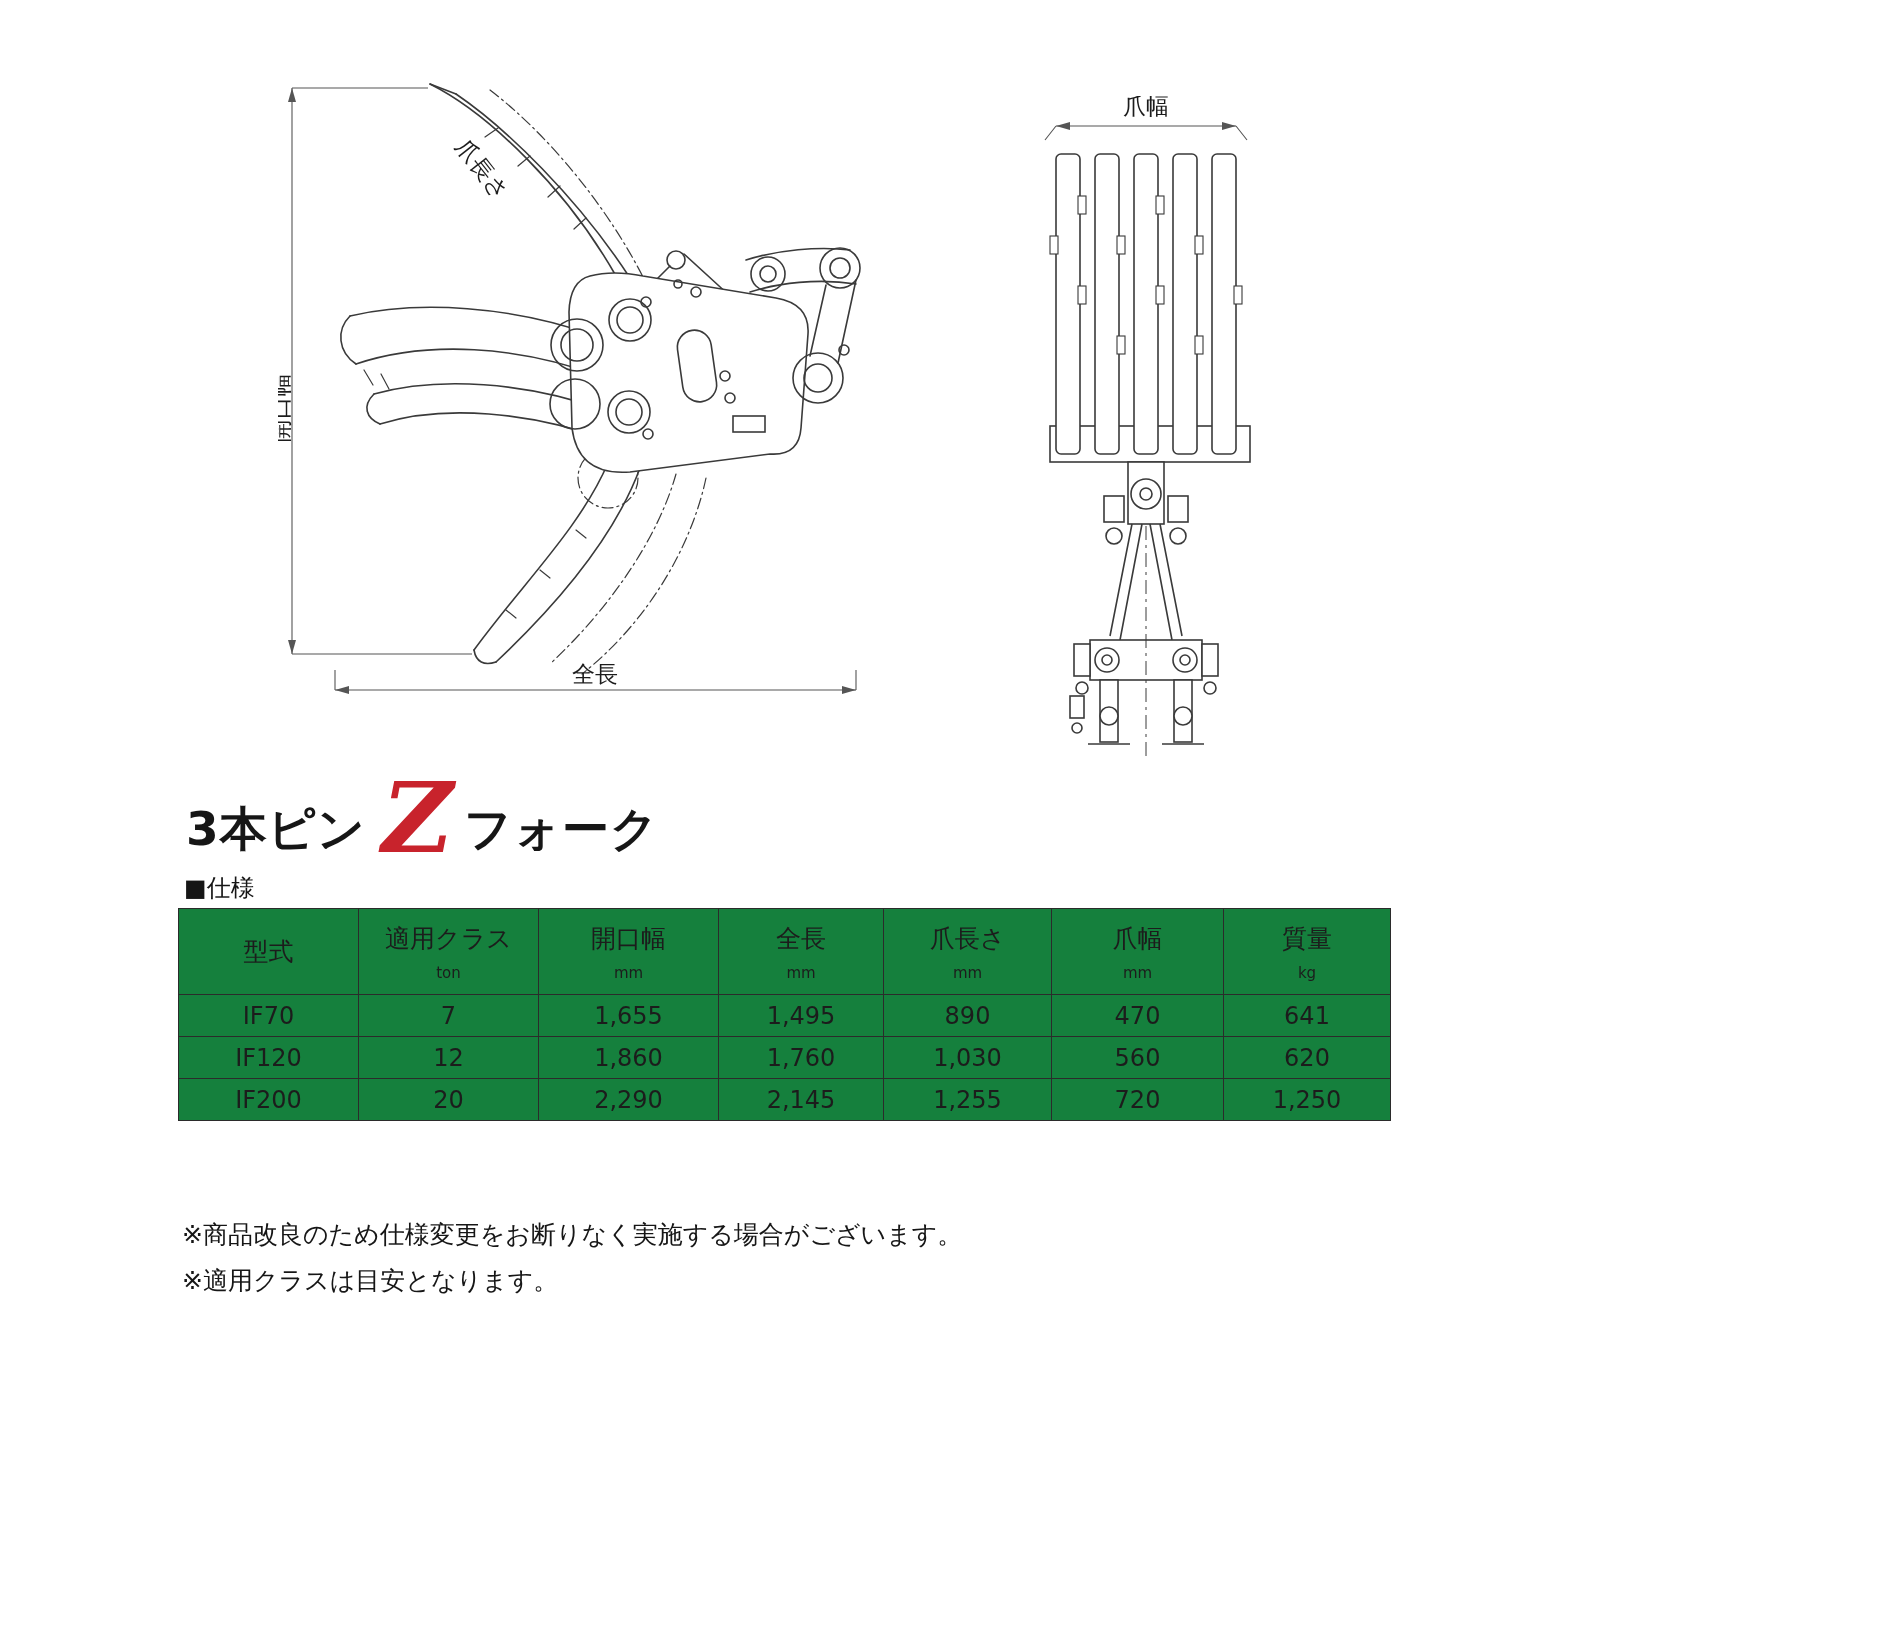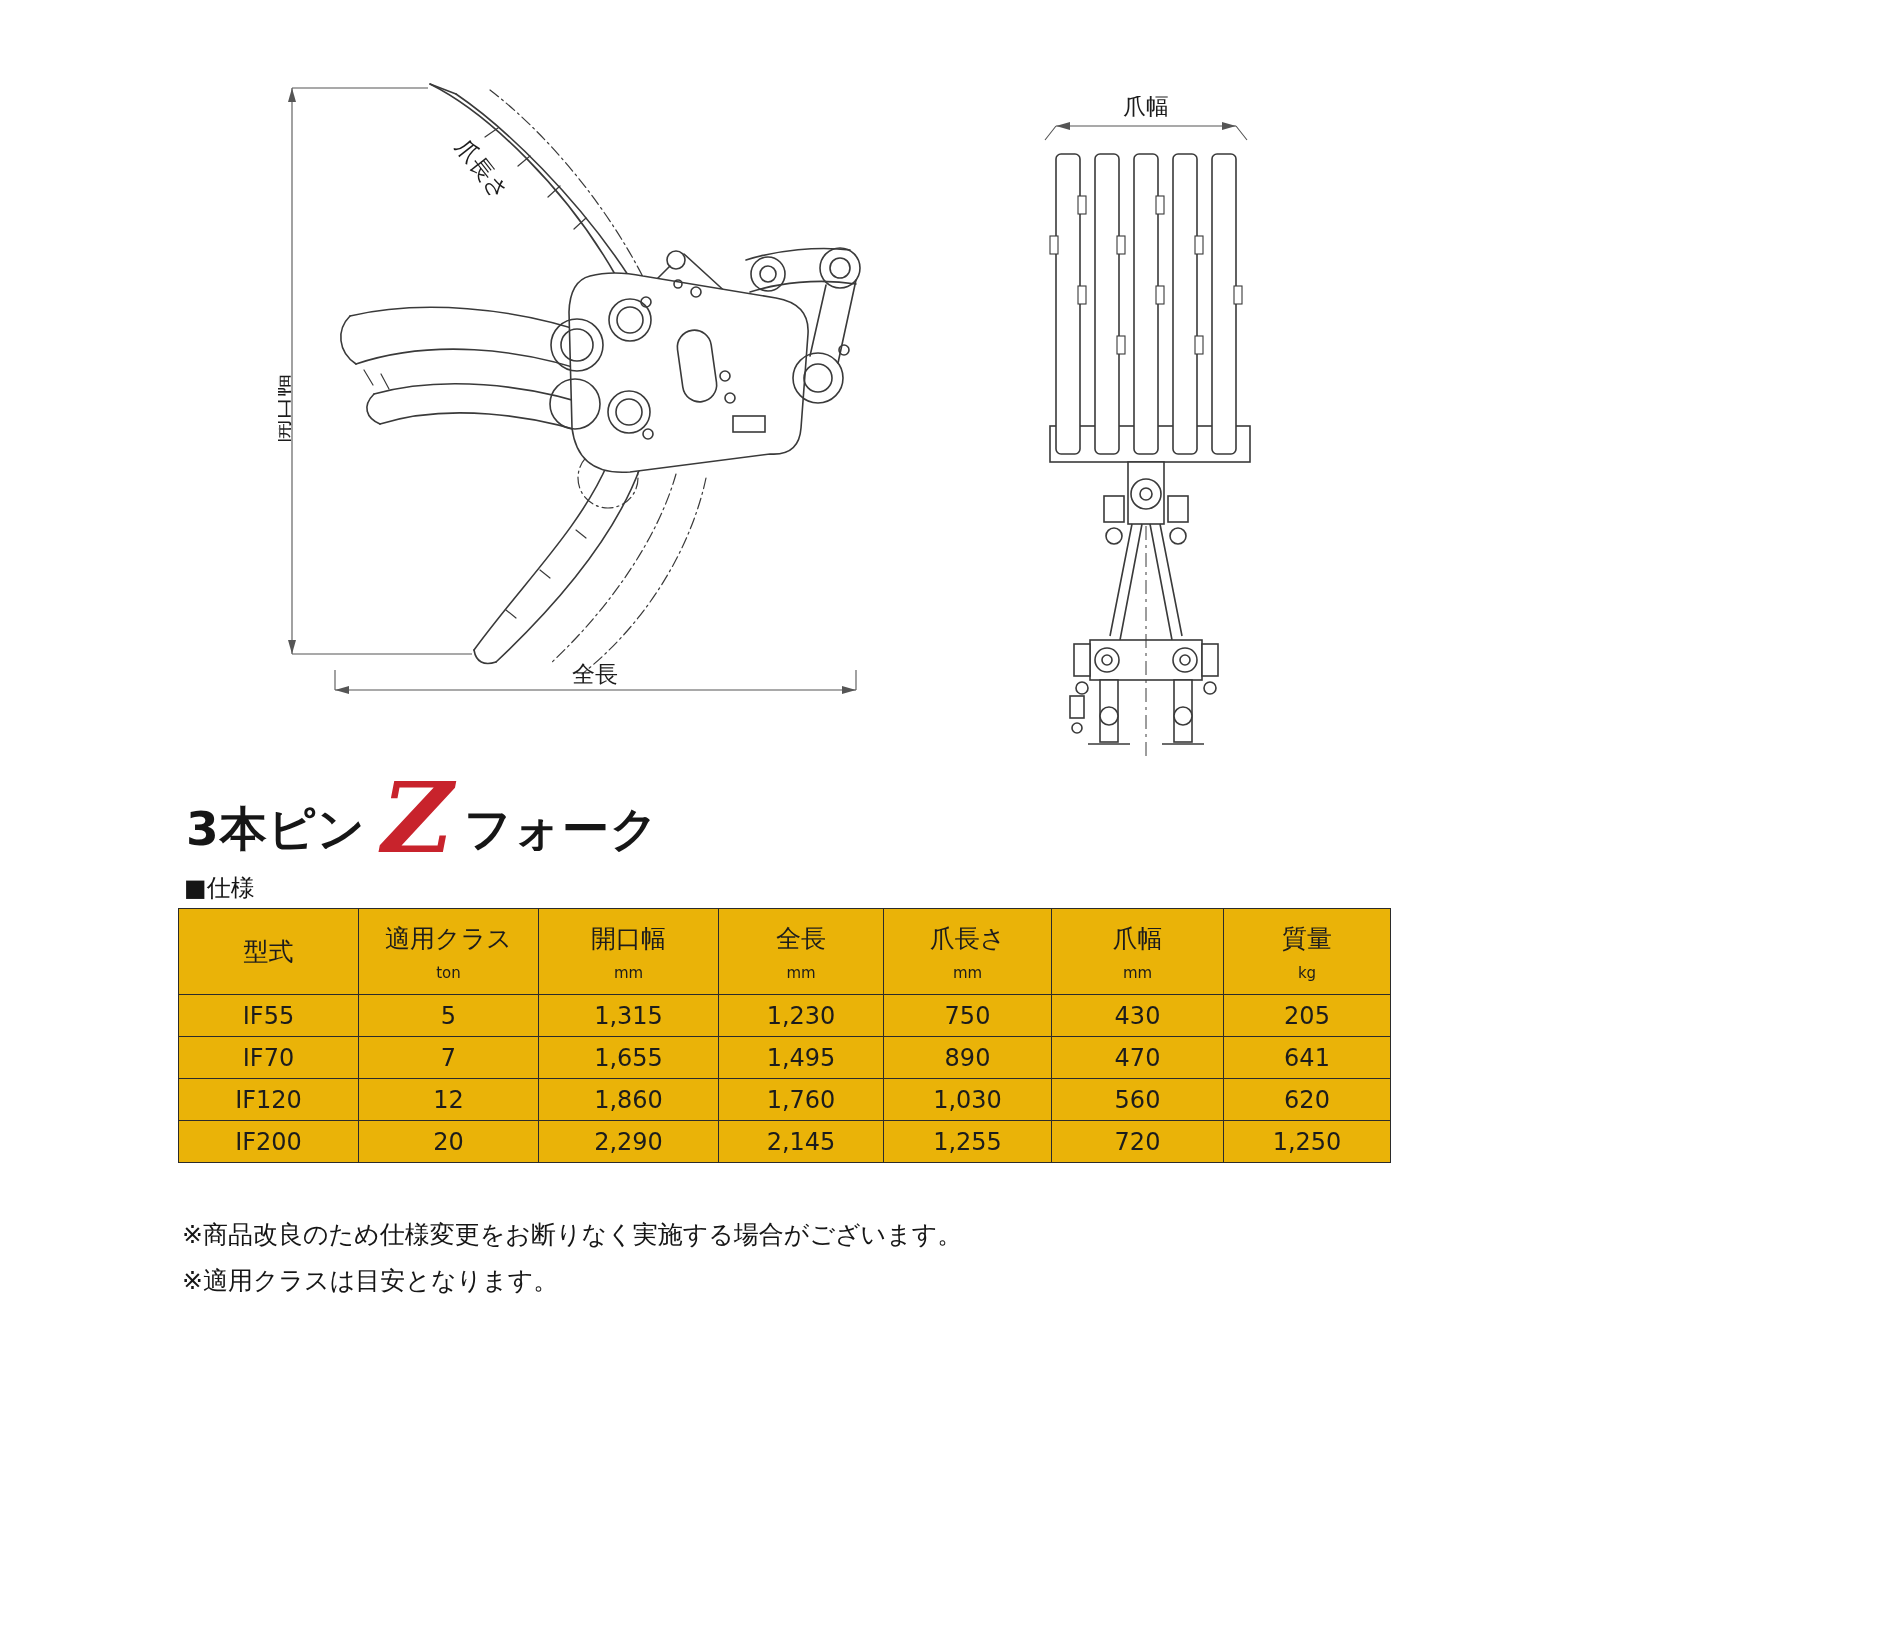--- a/index.html
+++ b/index.html
@@ -12,21 +12,21 @@
   .abs{position:absolute}
   .title{
     position:absolute;left:186px;top:786px;
     display:flex;align-items:center;
     font-size:47px;font-weight:bold;letter-spacing:1px;color:#161616;
   }
   .title svg{margin:-14px -6px 0 0;flex:0 0 auto}
   .spec-heading{position:absolute;left:184px;top:872px;font-size:24px;color:#161616}
   table.spec{
     position:absolute;left:178px;top:908px;
-    border-collapse:collapse;table-layout:fixed;background:#eab308;
+    border-collapse:collapse;table-layout:fixed;background:#15803d;
   }
   table.spec th,table.spec td{
     border:1px solid #2b2b2b;text-align:center;vertical-align:middle;
     font-weight:normal;padding:0;
   }
   table.spec th{height:86px;font-size:25px}
   table.spec td{height:42px;font-size:24px}
   .unit{font-size:15px;margin-top:9px}
   .hname{font-size:25px}
   .notes{position:absolute;left:182px;top:1212px;font-size:25px;line-height:46px;color:#161616}
@@ -227,29 +227,20 @@
           <div class="unit">mm</div>
         </th>
       <th>
           <div class="hname">質量</div>
           <div class="unit">kg</div>
         </th>
     </tr>
   </thead>
   <tbody>
     <tr>
-      <td>IF55</td>
-      <td>5</td>
-      <td>1,315</td>
-      <td>1,230</td>
-      <td>750</td>
-      <td>430</td>
-      <td>205</td>
-    </tr>
-    <tr>
       <td>IF70</td>
       <td>7</td>
       <td>1,655</td>
       <td>1,495</td>
       <td>890</td>
       <td>470</td>
       <td>641</td>
     </tr>
     <tr>
       <td>IF120</td>

